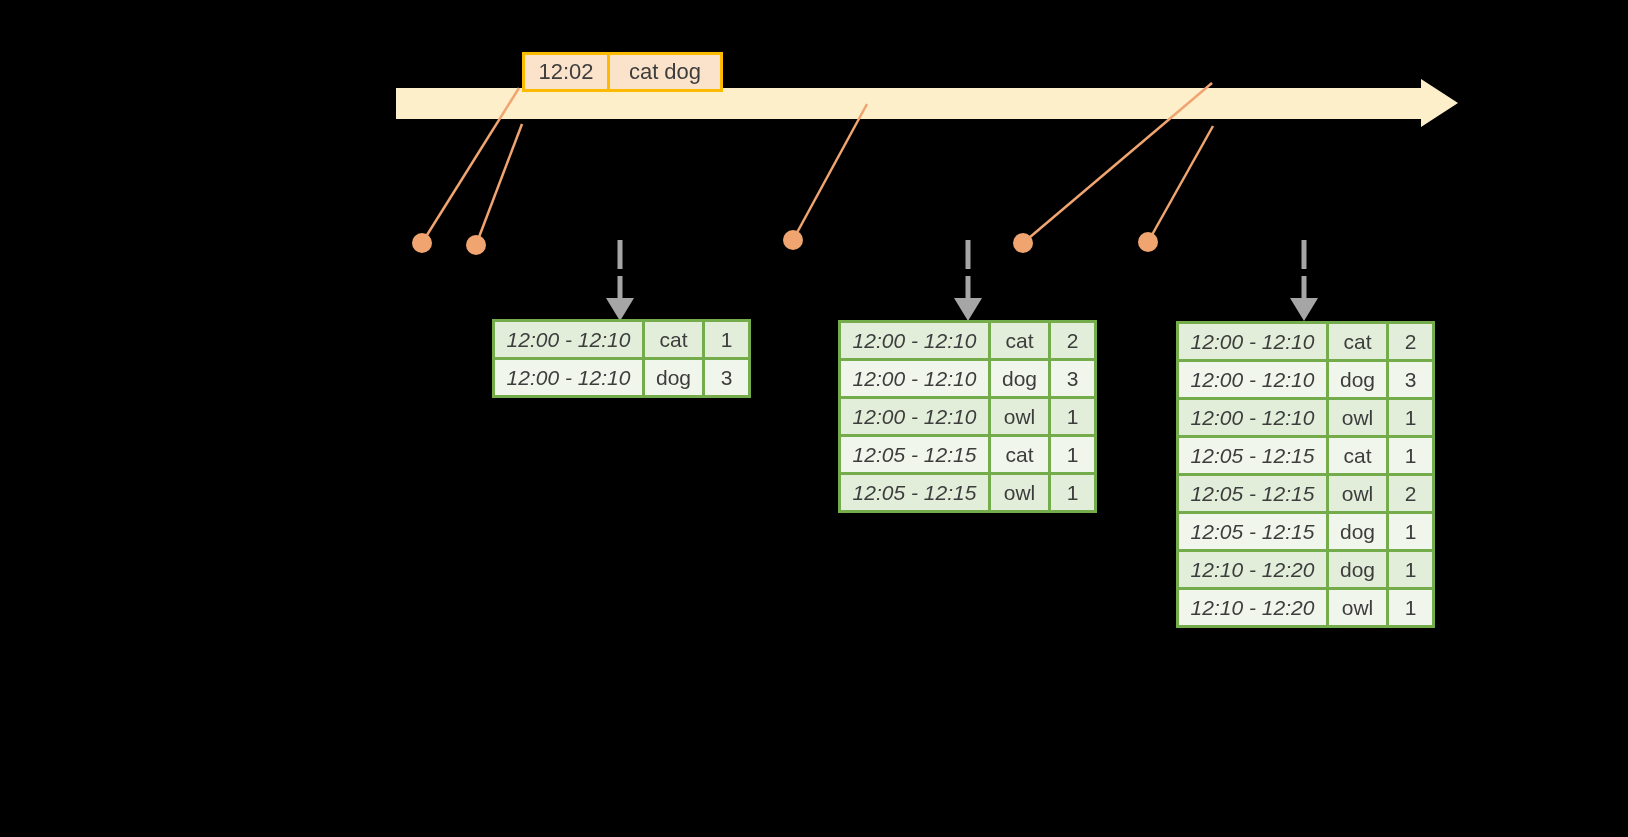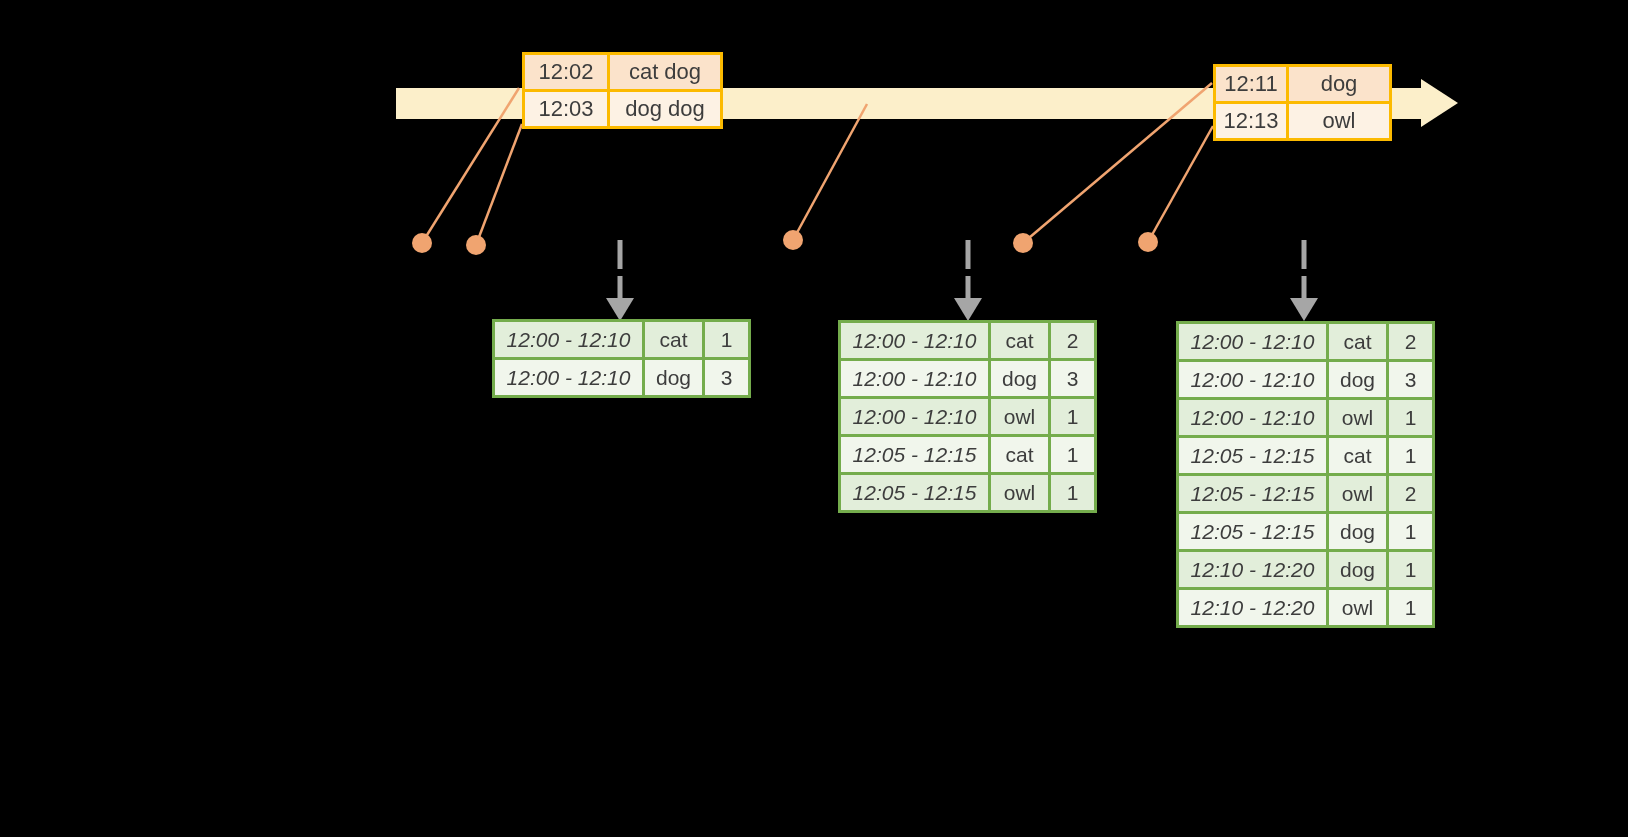--- a/index.html
+++ b/index.html
@@ -71,40 +71,24 @@
       <polygon class="trigger-head" points="1290,298 1318,298 1304,321"></polygon>
     </g>
   </svg>
 
   <table class="etable" style="left:522px;top:52px;">
     <tbody>
         <tr>
       <td class="t">12:02</td>
       <td class="w">cat dog</td>
     </tr>
-    <tr>
-      <td class="t">12:03</td>
-      <td class="w">dog dog</td>
-    </tr>
   </tbody>
     </table>
 
 
-  <table class="etable e3" style="left:1213px;top:64px;">
-    <tbody>
-        <tr>
-      <td class="t">12:11</td>
-      <td class="w">dog</td>
-    </tr>
-    <tr>
-      <td class="t">12:13</td>
-      <td class="w">owl</td>
-    </tr>
-  </tbody>
-    </table>
 
   <table class="gtable" style="left:492px;top:319px;">
     <tbody>
         <tr>
       <td class="win">12:00 - 12:10</td>
       <td class="word">cat</td>
       <td class="cnt">1</td>
     </tr>
     <tr>
       <td class="win">12:00 - 12:10</td>

